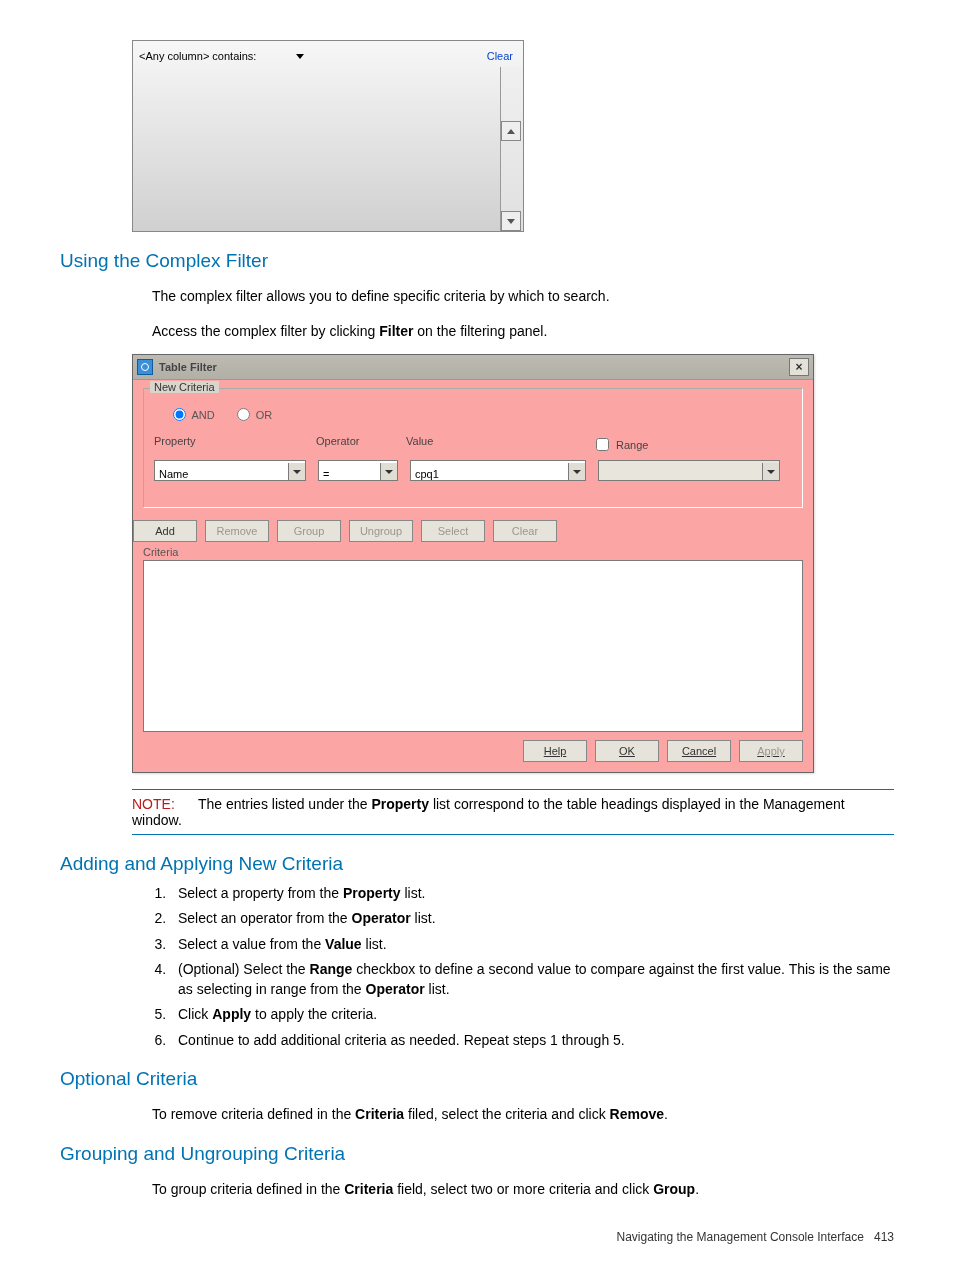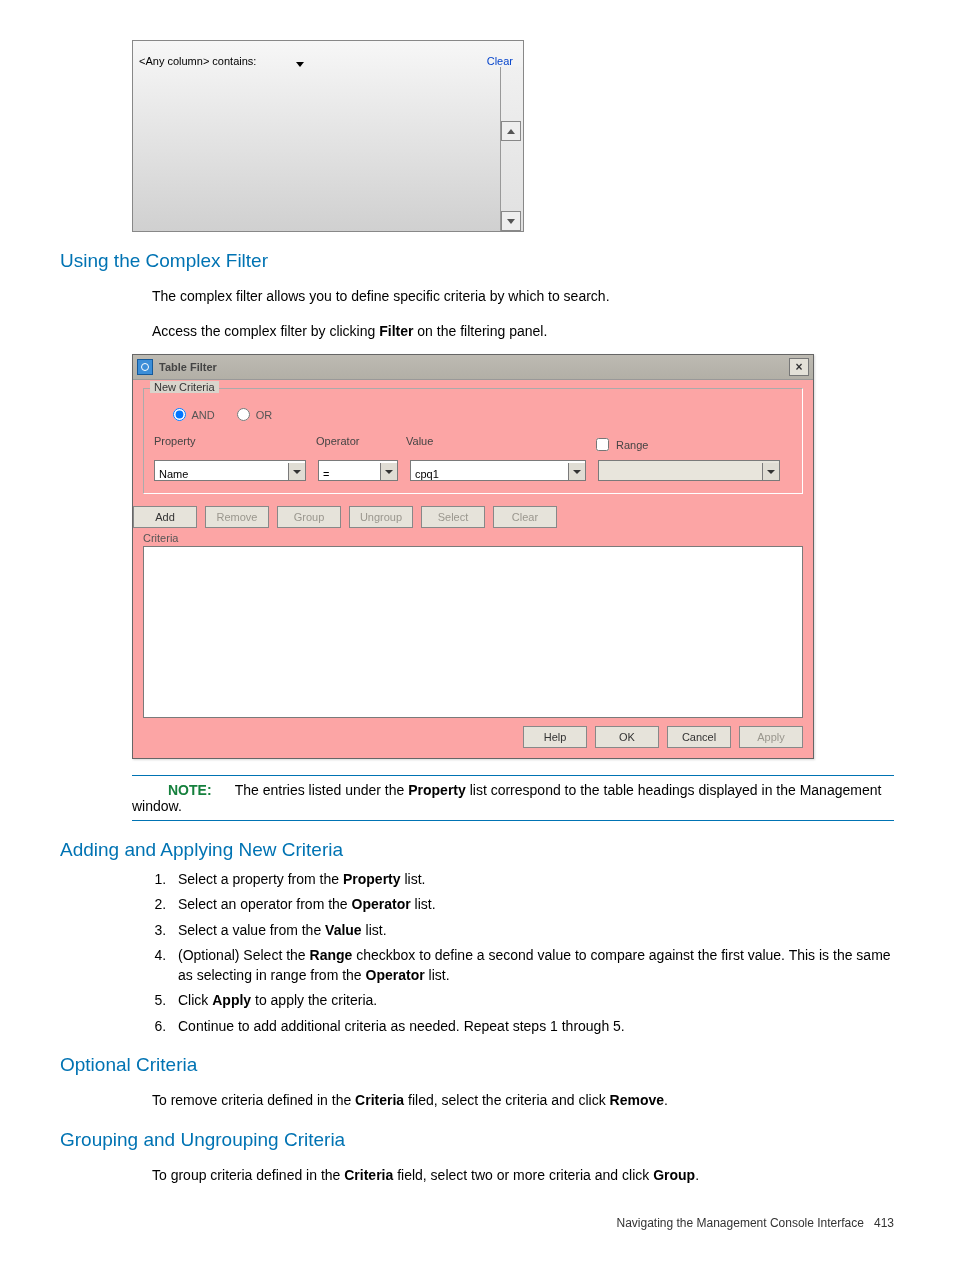--- a/index.html
+++ b/index.html
@@ -32,21 +32,21 @@
     width: 390px;
     margin-left: 72px;
     border: 1px solid #888;
     background: linear-gradient(#f7f7f7,#e0e0e0 60%, #d0d0d0);
     position: relative;
     font-family: Tahoma, Arial, sans-serif;
     font-size: 11px;
     color:#000;
   }
   .shot1-row1{
-    display:flex; align-items:flex-end; height:22px; padding:4px 6px;gap:36px;
+    display:flex; align-items:center; height:22px; padding:4px 6px;gap:36px;
   }
   .shot1 .dd-arrow{
     width:0;height:0;border-left:4px solid transparent;border-right:4px solid transparent;border-top:5px solid #000; margin-left:4px;
   }
   .shot1 .clear-link{color:#0645cc; margin-left:auto; margin-right:4px;}
   .shot1 .popup{
     position:absolute; top:26px; left:176px; width:170px; background:#eceae3; border:1px solid #999;
     border-right-color:#666;border-bottom-color:#666; box-shadow:1px 1px 3px rgba(0,0,0,.3);
   }
   .shot1 .popup div{padding:3px 8px;}
@@ -72,21 +72,21 @@
     display:flex; align-items:center; padding:3px 4px;
     background: linear-gradient(#bdbab2,#b2afa6);
     border-bottom:1px solid #999;
   }
   .titlebar .icon{width:14px;height:14px;background:#3b8ed8;border:1px solid #14599b;margin-right:6px;position:relative;}
   .titlebar .icon::after{content:"";position:absolute;left:3px;top:3px;width:6px;height:6px;border:1px solid #fff;border-radius:50%;}
   .titlebar .ttl{font-weight:bold;color:#444;}
   .titlebar .closebtn{margin-left:auto;width:18px;height:16px;border:1px solid #777;background:#e4e1d8;display:flex;align-items:center;justify-content:center;font-size:12px;font-weight:bold;color:#333;}
 
   .groupbox{
-    border:1px inset #fff; margin:8px 10px 4px 10px; padding:10px 10px 8px 10px; position:relative;
+    border:1px inset #fff; margin:8px 10px 4px 10px; padding:10px 10px 22px 10px; position:relative;
   }
   .groupbox-title{position:absolute;top:-8px;left:6px;background:#d9d5cc;padding:0 4px;font-size:11px;color:#333;}
   .radio-row{margin:6px 0 14px 14px;color:#555;}
   .radio-row label{margin-right:14px;}
   .radio-row input{vertical-align:-2px;}
   .field-row{display:flex;gap:12px;margin-bottom:4px;}
   .flbl{font-size:11px;color:#444;}
   .col-prop{width:150px;} .col-op{width:78px;} .col-val{width:174px;} .col-rng{width:180px;}
   .sel{display:flex;align-items:flex-end;height:19px;background:#fff;border:1px solid #7a7a7a;}
   .sel span{flex:1;padding:0 4px;color:#000;}
@@ -97,21 +97,21 @@
   .chk-row{display:flex;align-items:center;gap:4px;margin-bottom:2px;}
 
   .btnrow{display:flex;gap:8px;margin:12px 0 4px 0;}
   .wbtn{
     width:62px;height:20px;border:1px solid #888;background:#e6e3da;
     display:flex;align-items:center;justify-content:center;font-size:11px;
   }
   .wbtn.disabled{color:#9a978e;}
   .crit-label{margin:2px 0 2px 10px;color:#555;}
   .crit-box{margin:0 10px;height:170px;background:#fff;border:1px solid #7a7a7a;}
-  .dlg-footer{display:flex;gap:8px;justify-content:flex-end;padding:8px 10px 10px 0;}
+  .dlg-footer{display:flex;gap:8px;justify-content:flex-end;padding:8px 10px 10px 0;text-decoration:underline;}
 </style>
 </head>
 <body>
 
 <div class="shot1">
   <div class="shot1-row1">
     <span>&lt;Any column&gt; contains:</span>
     <span class="dd-arrow"></span>
     <span class="clear-link">Clear</span>
   </div>
@@ -198,21 +198,21 @@
     <div class="wbtn">Help</div>
     <div class="wbtn">OK</div>
     <div class="wbtn">Cancel</div>
     <div class="wbtn disabled">Apply</div>
   </div>
 </div>
 
 <div style="margin-left:72px;">
   <hr class="sep">
   <p style="margin:6px 0;">
-    <span style="color:#15803d;font-weight:bold;margin-left:36px;">NOTE:</span>
+    <span style="color:#b91c1c;font-weight:normal;">NOTE:</span>
     &nbsp;&nbsp;&nbsp;&nbsp;
     <span>The entries listed under the </span><b>Property</b><span> list correspond to the table headings displayed in the Management window.</span>
   </p>
   <hr class="sep">
 </div>
 
 <h2 class="heading-h2">Adding and Applying New Criteria</h2>
 <ol class="steps">
   <li><span>Select a property from the </span><b>Property</b><span> list.</span></li>
   <li><span>Select an operator from the </span><b>Operator</b><span> list.</span></li>

